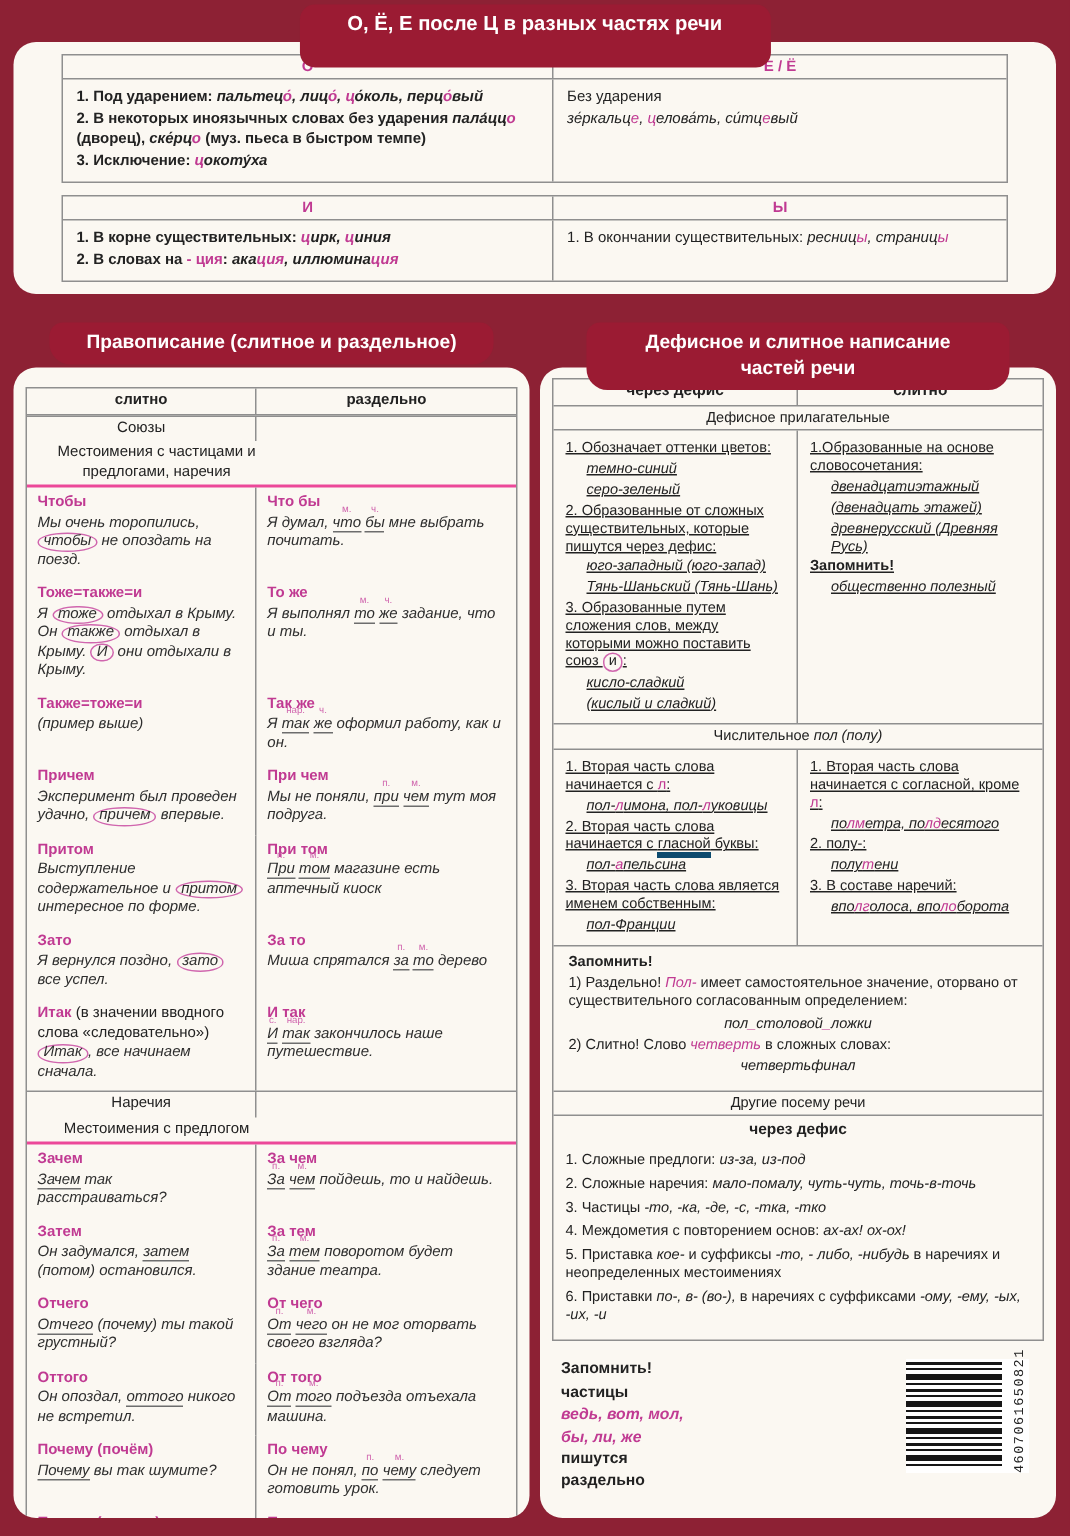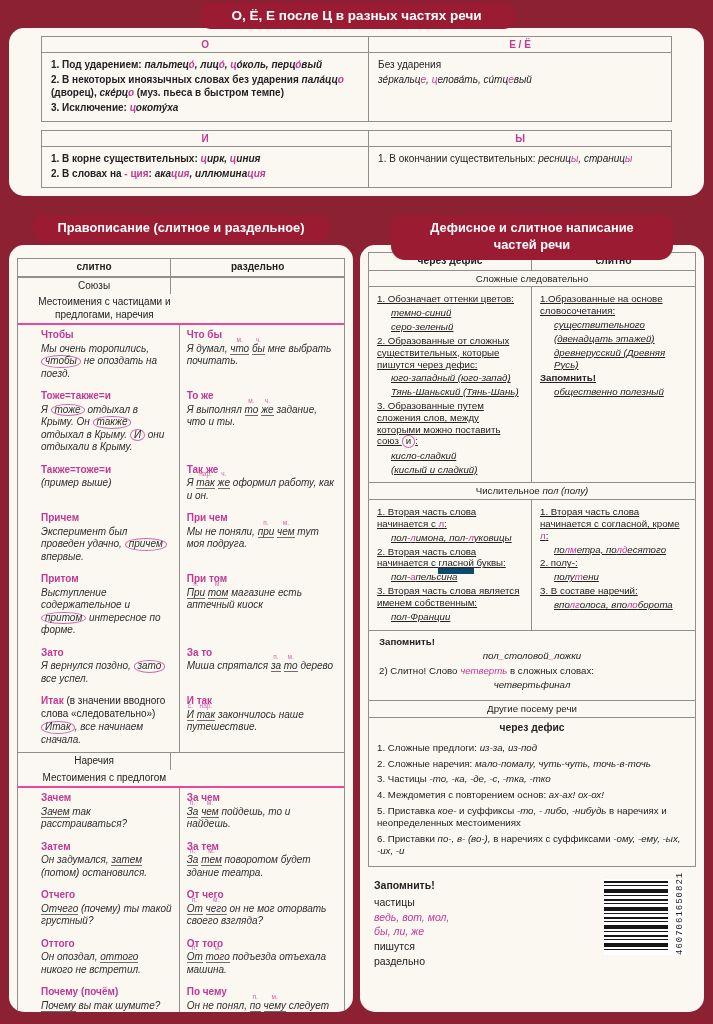--- a/index.html
+++ b/index.html
@@ -18,21 +18,21 @@
   .top-panel   { left:9px;  top:28px;  width:695px; height:168px; }
   .left-panel  { left:9px;  top:245px; width:344px; height:767px; }
   .right-panel { left:360px; top:245px; width:344px; height:767px; }
 
   .banner {
     position:absolute; z-index:3;
     background:#9b1b33; color:#fff;
     font-weight:bold; text-align:center;
     border-radius:9px 9px 14px 14px;
   }
-  .b-top { left:50%; transform:translateX(-50%); top:3px; height:26px; line-height:26px;
+  .b-top { left:50%; transform:translateX(-50%); top:3px; height:42px; line-height:26px;
            font-size:13.5px; padding:0 32px; white-space:nowrap; border-radius:10px; }
   .b-left  { left:33px;  top:215px; width:296px; padding:5px 8px 6px; font-size:12.8px; line-height:1.32; }
   .b-right { left:391px; top:215px; width:282px; padding:5px 8px 6px; font-size:12.8px; line-height:1.32; }
 
   
   .tbl { border:1px solid #8f8f8f; background:transparent; }
   .trow { display:flex; }
   .tc { padding:2px 8px; }
   .bb { border-bottom:1px solid #8f8f8f; }
   .hdr { font-weight:bold; text-align:center; }
@@ -49,21 +49,21 @@
   .t2 { margin-top:8px; }
 
   
   .ltable { margin:13px 8px 0; font-size:10px; line-height:1.25; }
   .ltable .thead .tc { padding:2px 4px; }
   .lc { width:47%; border-right:1px solid #8f8f8f; }
   .rc { width:53%; }
   .subhead { border-top:1px solid #8f8f8f; border-bottom:2px solid #ec4899;flex-direction:column; }
   .subhead .tc { padding:2px 4px; }
   .ltable .thead { border-bottom:1px solid #8f8f8f; }
-  .pair { display:flex;margin-left:16px; }
+  .pair { display:flex; }
   .pcell { padding:4px 7px 6px; }
   .pcell.lc { border-right:1px solid #8f8f8f; }
   .kw { color:#c03a92; font-weight:bold; margin-bottom:1px; }
   .kwnote { color:#222; font-weight:normal; }
   .ex { font-style:italic; color:#2e2e2e; }
 
   
   .rtable { margin:7px 8px 0; font-size:9.7px; line-height:1.22; }
   .rtable .thead { border-bottom:1px solid #8f8f8f; font-size:10.3px; }
   .rtable .thead .tc { padding:2px 4px; }
@@ -78,42 +78,42 @@
   .note1 { padding:5px 10px 7px; border-bottom:1px solid #8f8f8f; }
   .note1 .para { margin:2.5px 0; }
   .ntitle { font-weight:bold; margin-bottom:3px; }
   .other { padding:2px 8px 6px; }
   .other-sub { text-align:center; font-weight:bold; padding:2px 0 3px; font-size:10.3px; }
   .oitem { margin:4px 0; }
 
   
   .panel-foot { display:flex; justify-content:space-between; padding:12px 18px 0 14px; }
   .note2 { font-size:10.5px; line-height:1.3; }
-  .n2line { margin:1px 0; }
+  .n2line { margin:1px 0;font-weight:bold; }
   .barcode { position:relative; width:82px; height:76px; background:#fff; }
   .bars { position:absolute; left:0; top:2px; bottom:2px; width:64px;
     background:
       repeating-linear-gradient(180deg,
         #161616 0px, #161616 2px,
         #ffffff 2px, #ffffff 4px,
         #161616 4px, #161616 5px,
         #ffffff 5px, #ffffff 8px,
         #161616 8px, #161616 12px,
         #ffffff 12px, #ffffff 14px,
         #161616 14px, #161616 15px,
         #ffffff 15px, #ffffff 18px);
   }
   .bc-num { position:absolute; right:1px; top:0; bottom:0;
     writing-mode:vertical-rl; transform:rotate(180deg);
     font-family:"Liberation Mono", monospace; font-size:9px; color:#222;
     letter-spacing:1px; text-align:center; }
 
   
   .pk { color:#c03a92; }
-  .ul { border-bottom:6px solid #0c4a6e; }
+  .ul { border-bottom:4px solid #0c4a6e; }
   .oval { display:inline-block; border:1px solid #d066ae; border-radius:50%;
           padding:0 3px; line-height:1.05; }
   .ann { position:relative; display:inline-block; }
   .ann .aw { border-bottom:1px solid #6d6d6d; }
   .ann .nt { position:absolute; top:-6px; left:50%; transform:translateX(-50%);
              font-size:6.5px; color:#d066ae; font-style:normal; font-weight:normal;
              line-height:1; white-space:nowrap; }
 </style>
 </head>
 <body>
@@ -325,36 +325,36 @@
     </div>
   </section>
 
   <section class="panel right-panel">
     <div class="tbl rtable">
       <div class="trow thead">
         <div class="tc sl hdr">через дефис</div>
         <div class="tc sr hdr">слитно</div>
       </div>
       <div id="right-sections">
-          <div class="sec-title">Сложные следовательно</div>
+          <div class="sec-title">Дефисное прилагательные</div>
           <div class="sec-body">
             <div class="scell sl">
               <div class="para">1. Обозначает оттенки цветов:</div>
               <div class="para ind"><em>темно-синий</em></div>
               <div class="para ind"><em>серо-зеленый</em></div>
               <div class="para">2. Образованные от сложных существительных, которые пишутся через дефис:</div>
               <div class="para ind"><em>юго-западный (юго-запад)</em></div>
               <div class="para ind"><em>Тянь-Шаньский (Тянь-Шань)</em></div>
               <div class="para">3. Образованные путем сложения слов, между которыми можно поставить союз <span class="oval">и</span>:</div>
               <div class="para ind"><em>кисло-сладкий</em></div>
               <div class="para ind"><em>(кислый и сладкий)</em></div>
             </div>
             <div class="scell sr">
               <div class="para">1.Образованные на основе словосочетания:</div>
-              <div class="para ind"><em>существительного</em></div>
+              <div class="para ind"><em>двенадцатиэтажный</em></div>
               <div class="para ind"><em>(двенадцать этажей)</em></div>
               <div class="para ind"><em>древнерусский (Древняя Русь)</em></div>
               <div class="para"><b>Запомнить!</b></div>
               <div class="para ind"><em>общественно полезный</em></div>
             </div>
           </div>
           <div class="sec-title">Числительное <em>пол (полу)</em></div>
           <div class="sec-body">
             <div class="scell sl">
               <div class="para">1. Вторая часть слова начинается с <span class="pk">л</span>:</div>
@@ -370,20 +370,21 @@
               <div class="para">2. полу-:</div>
               <div class="para ind"><em>полу<span class="pk">т</span>ени</em></div>
               <div class="para">3. В составе наречий:</div>
               <div class="para ind"><em>впо<span class="pk">лг</span>олоса, впо<span class="pk">ло</span>борота</em></div>
             </div>
           </div>
         </div>
       <div class="note1">
         <div class="ntitle">Запомнить!</div>
         <div id="note1-items">
+            <div class="para">1) Раздельно! <em><span class="pk">Пол-</span></em> имеет самостоятельное значение, оторвано от существительного согласованным определением:</div>
             <div class="para ctr"><em>пол<span class="pk">_</span>столовой<span class="pk">_</span>ложки</em></div>
             <div class="para">2) Слитно!  Слово <em><span class="pk">четверть</span></em> в сложных словах:</div>
             <div class="para ctr"><em>четвертьфинал</em></div>
           </div>
       </div>
       <div class="sec-title" id="other-title">Другие посему речи</div>
       <div class="other">
         <div class="other-sub">через дефис</div>
         <div id="other-items">
             <div class="para oitem">1. Сложные предлоги:  <em>из-за, из-под</em></div>

